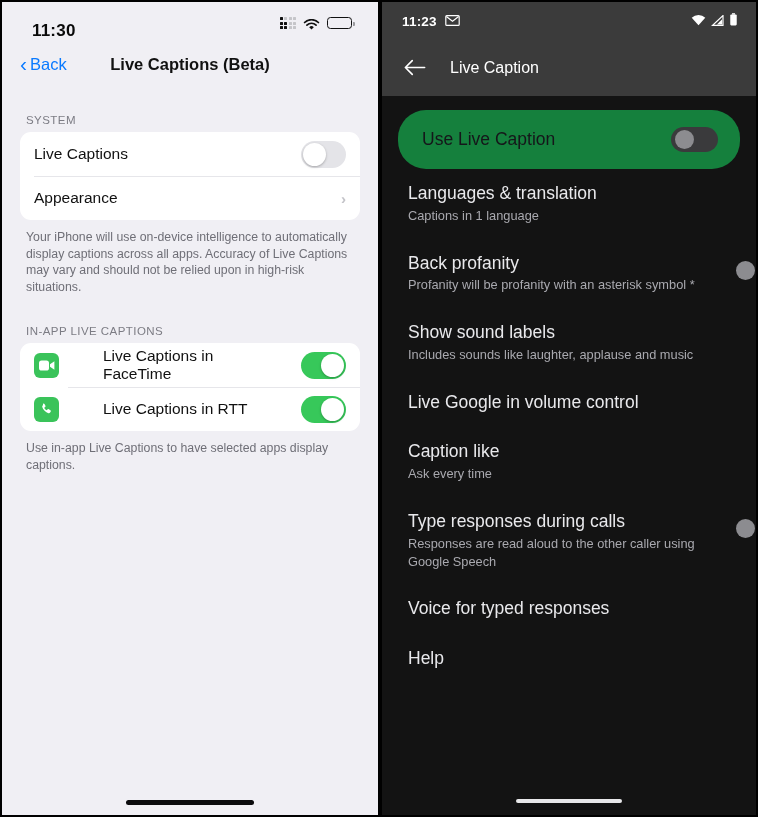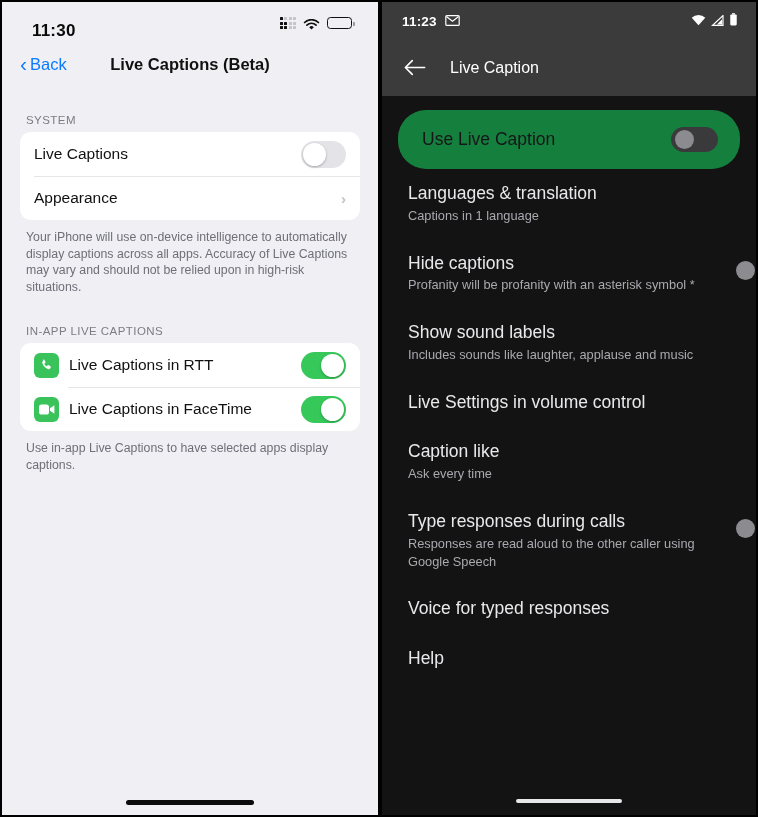--- a/index.html
+++ b/index.html
@@ -33,21 +33,21 @@
   .batt-fill { height: 100%; width: 72%; background: #111; border-radius: 1.5px; }
 
   .ios-nav { height: 40px; display: flex; align-items: center; position: relative; padding: 0 18px; }
   .ios-back { display:flex; align-items:center; gap:3px; color:#0a7aff; font-size:16.5px; cursor:pointer; }
   .ios-back .chev { font-size: 21px; line-height: 1; font-weight: 500; margin-top:-1px; }
   .ios-title { position:absolute; left:0; right:0; text-align:center; font-size:16.5px; font-weight:bold; color:#111; pointer-events:none; }
 
   .ios-scroll { padding: 0 18px; }
   .ios-section-hdr { font-size: 11.5px; color: #7c7c84; letter-spacing: .45px; padding: 30px 6px 6px; text-transform: uppercase; }
   .ios-card { background: #fff; border-radius: 11px; overflow: hidden; }
-  .ios-row { display:flex; align-items:center; min-height: 44px; padding: 0 14px; position: relative; cursor: pointer;}
+  .ios-row { display:flex; align-items:center; min-height: 44px; padding: 0 14px; position: relative; cursor: pointer; gap: 34px;}
   .ios-row + .ios-row::before { content:''; position:absolute; left:14px; right:0; top:0; height:1px; background:#e6e6ea; }
   .ios-row.with-icon + .ios-row.with-icon::before { left: 48px; }
   .ios-row-label { flex:1; font-size:15.5px; color:#111; }
   .ios-chevron { color:#c3c3c8; font-size:15px; font-weight:600; }
   .app-icon { width:25px; height:25px; border-radius:6px; background:#3ac35a; margin-right:10px; display:flex; align-items:center; justify-content:center; flex:0 0 auto;}
   .ios-footnote { font-size: 12.3px; line-height: 1.35; color:#6f6f77; padding: 9px 6px 0; }
 
   
   .sw { width: 45px; height: 27px; border-radius: 14px; position: relative; flex:0 0 auto; cursor:pointer; }
   .sw .knob { position:absolute; top:2px; width:23px; height:23px; border-radius:50%; background:#fff; box-shadow: 0 1px 2.5px rgba(0,0,0,.28); }
@@ -158,37 +158,37 @@
           <span class="ios-row-label">Appearance</span>
           <span class="ios-chevron">›</span>
         </div>
       </div>
       <div class="ios-footnote">Your iPhone will use on-device intelligence to automatically display captions across all apps. Accuracy of Live Captions may vary and should not be relied upon in high-risk situations.</div>
 
       <div class="ios-section-hdr">IN-APP LIVE CAPTIONS</div>
       <div class="ios-card">
         <div class="ios-row with-icon">
           <span class="app-icon">
-            <svg width="15" height="15" viewBox="0 0 24 24">
-              <path d="M6.6 2.6c.8-.5 1.8-.2 2.2.6l1.5 2.7c.4.7.2 1.6-.5 2.1l-1 .7c-.2.2-.3.5-.2.8.5 1.3 2 2.9 3.4 3.6.3.1.6 0 .8-.2l.8-.9c.5-.6 1.4-.8 2.1-.4l2.6 1.5c.8.5 1 1.5.5 2.2l-1 1.5c-.6.9-1.7 1.3-2.7 1-4.4-1.2-8.7-5.5-9.9-9.9-.3-1 .1-2.1 1-2.7z" fill="#fff"></path>
+            <svg width="16" height="11" viewBox="0 0 16 11">
+              <rect x="0" y="0.5" width="10" height="10" rx="2.6" fill="#fff"></rect>
+              <path d="M11 4.2 15.4 1.3v8.4L11 6.8z" fill="#fff"></path>
             </svg>
           </span>
-          <span class="ios-row-label">Live Captions in RTT</span>
+          <span class="ios-row-label">Live Captions in FaceTime</span>
           <span class="sw on">
               <span class="knob"></span>
             </span>
         </div>
         <div class="ios-row with-icon">
           <span class="app-icon">
-            <svg width="16" height="11" viewBox="0 0 16 11">
-              <rect x="0" y="0.5" width="10" height="10" rx="2.6" fill="#fff"></rect>
-              <path d="M11 4.2 15.4 1.3v8.4L11 6.8z" fill="#fff"></path>
+            <svg width="15" height="15" viewBox="0 0 24 24">
+              <path d="M6.6 2.6c.8-.5 1.8-.2 2.2.6l1.5 2.7c.4.7.2 1.6-.5 2.1l-1 .7c-.2.2-.3.5-.2.8.5 1.3 2 2.9 3.4 3.6.3.1.6 0 .8-.2l.8-.9c.5-.6 1.4-.8 2.1-.4l2.6 1.5c.8.5 1 1.5.5 2.2l-1 1.5c-.6.9-1.7 1.3-2.7 1-4.4-1.2-8.7-5.5-9.9-9.9-.3-1 .1-2.1 1-2.7z" fill="#fff"></path>
             </svg>
           </span>
-          <span class="ios-row-label">Live Captions in FaceTime</span>
+          <span class="ios-row-label">Live Captions in RTT</span>
           <span class="sw on">
               <span class="knob"></span>
             </span>
         </div>
       </div>
       <div class="ios-footnote">Use in-app Live Captions to have selected apps display captions.</div>
     </div>
 
     <div class="ios-home">
         <i></i>
@@ -249,41 +249,41 @@
 
       <div class="and-row">
         <span class="and-row-text">
           <span class="and-row-title">Languages &amp; translation</span>
           <span class="and-row-sub" style="display:block">Captions in 1 language</span>
         </span>
       </div>
 
       <div class="and-row">
         <span class="and-row-text">
-          <span class="and-row-title">Hide captions</span>
+          <span class="and-row-title">Back profanity</span>
           <span class="and-row-sub" style="display:block">Profanity will be profanity with an asterisk symbol *</span>
         </span>
         <span class="and-row-ctrl">
           <span class="asw off"><span class="aknob"></span></span>
         </span>
       </div>
 
       <div class="and-row">
         <span class="and-row-text">
           <span class="and-row-title">Show sound labels</span>
           <span class="and-row-sub" style="display:block">Includes sounds like laughter, applause and music</span>
         </span>
         <span class="and-row-ctrl">
           <span class="asw on"></span>
         </span>
       </div>
 
       <div class="and-row">
         <span class="and-row-text">
-          <span class="and-row-title">Live Settings in volume control</span>
+          <span class="and-row-title">Live Google in volume control</span>
         </span>
         <span class="and-row-ctrl">
           <span class="asw on"></span>
         </span>
       </div>
 
       <div class="and-row">
         <span class="and-row-text">
           <span class="and-row-title">Caption like</span>
           <span class="and-row-sub" style="display:block">Ask every time</span>

